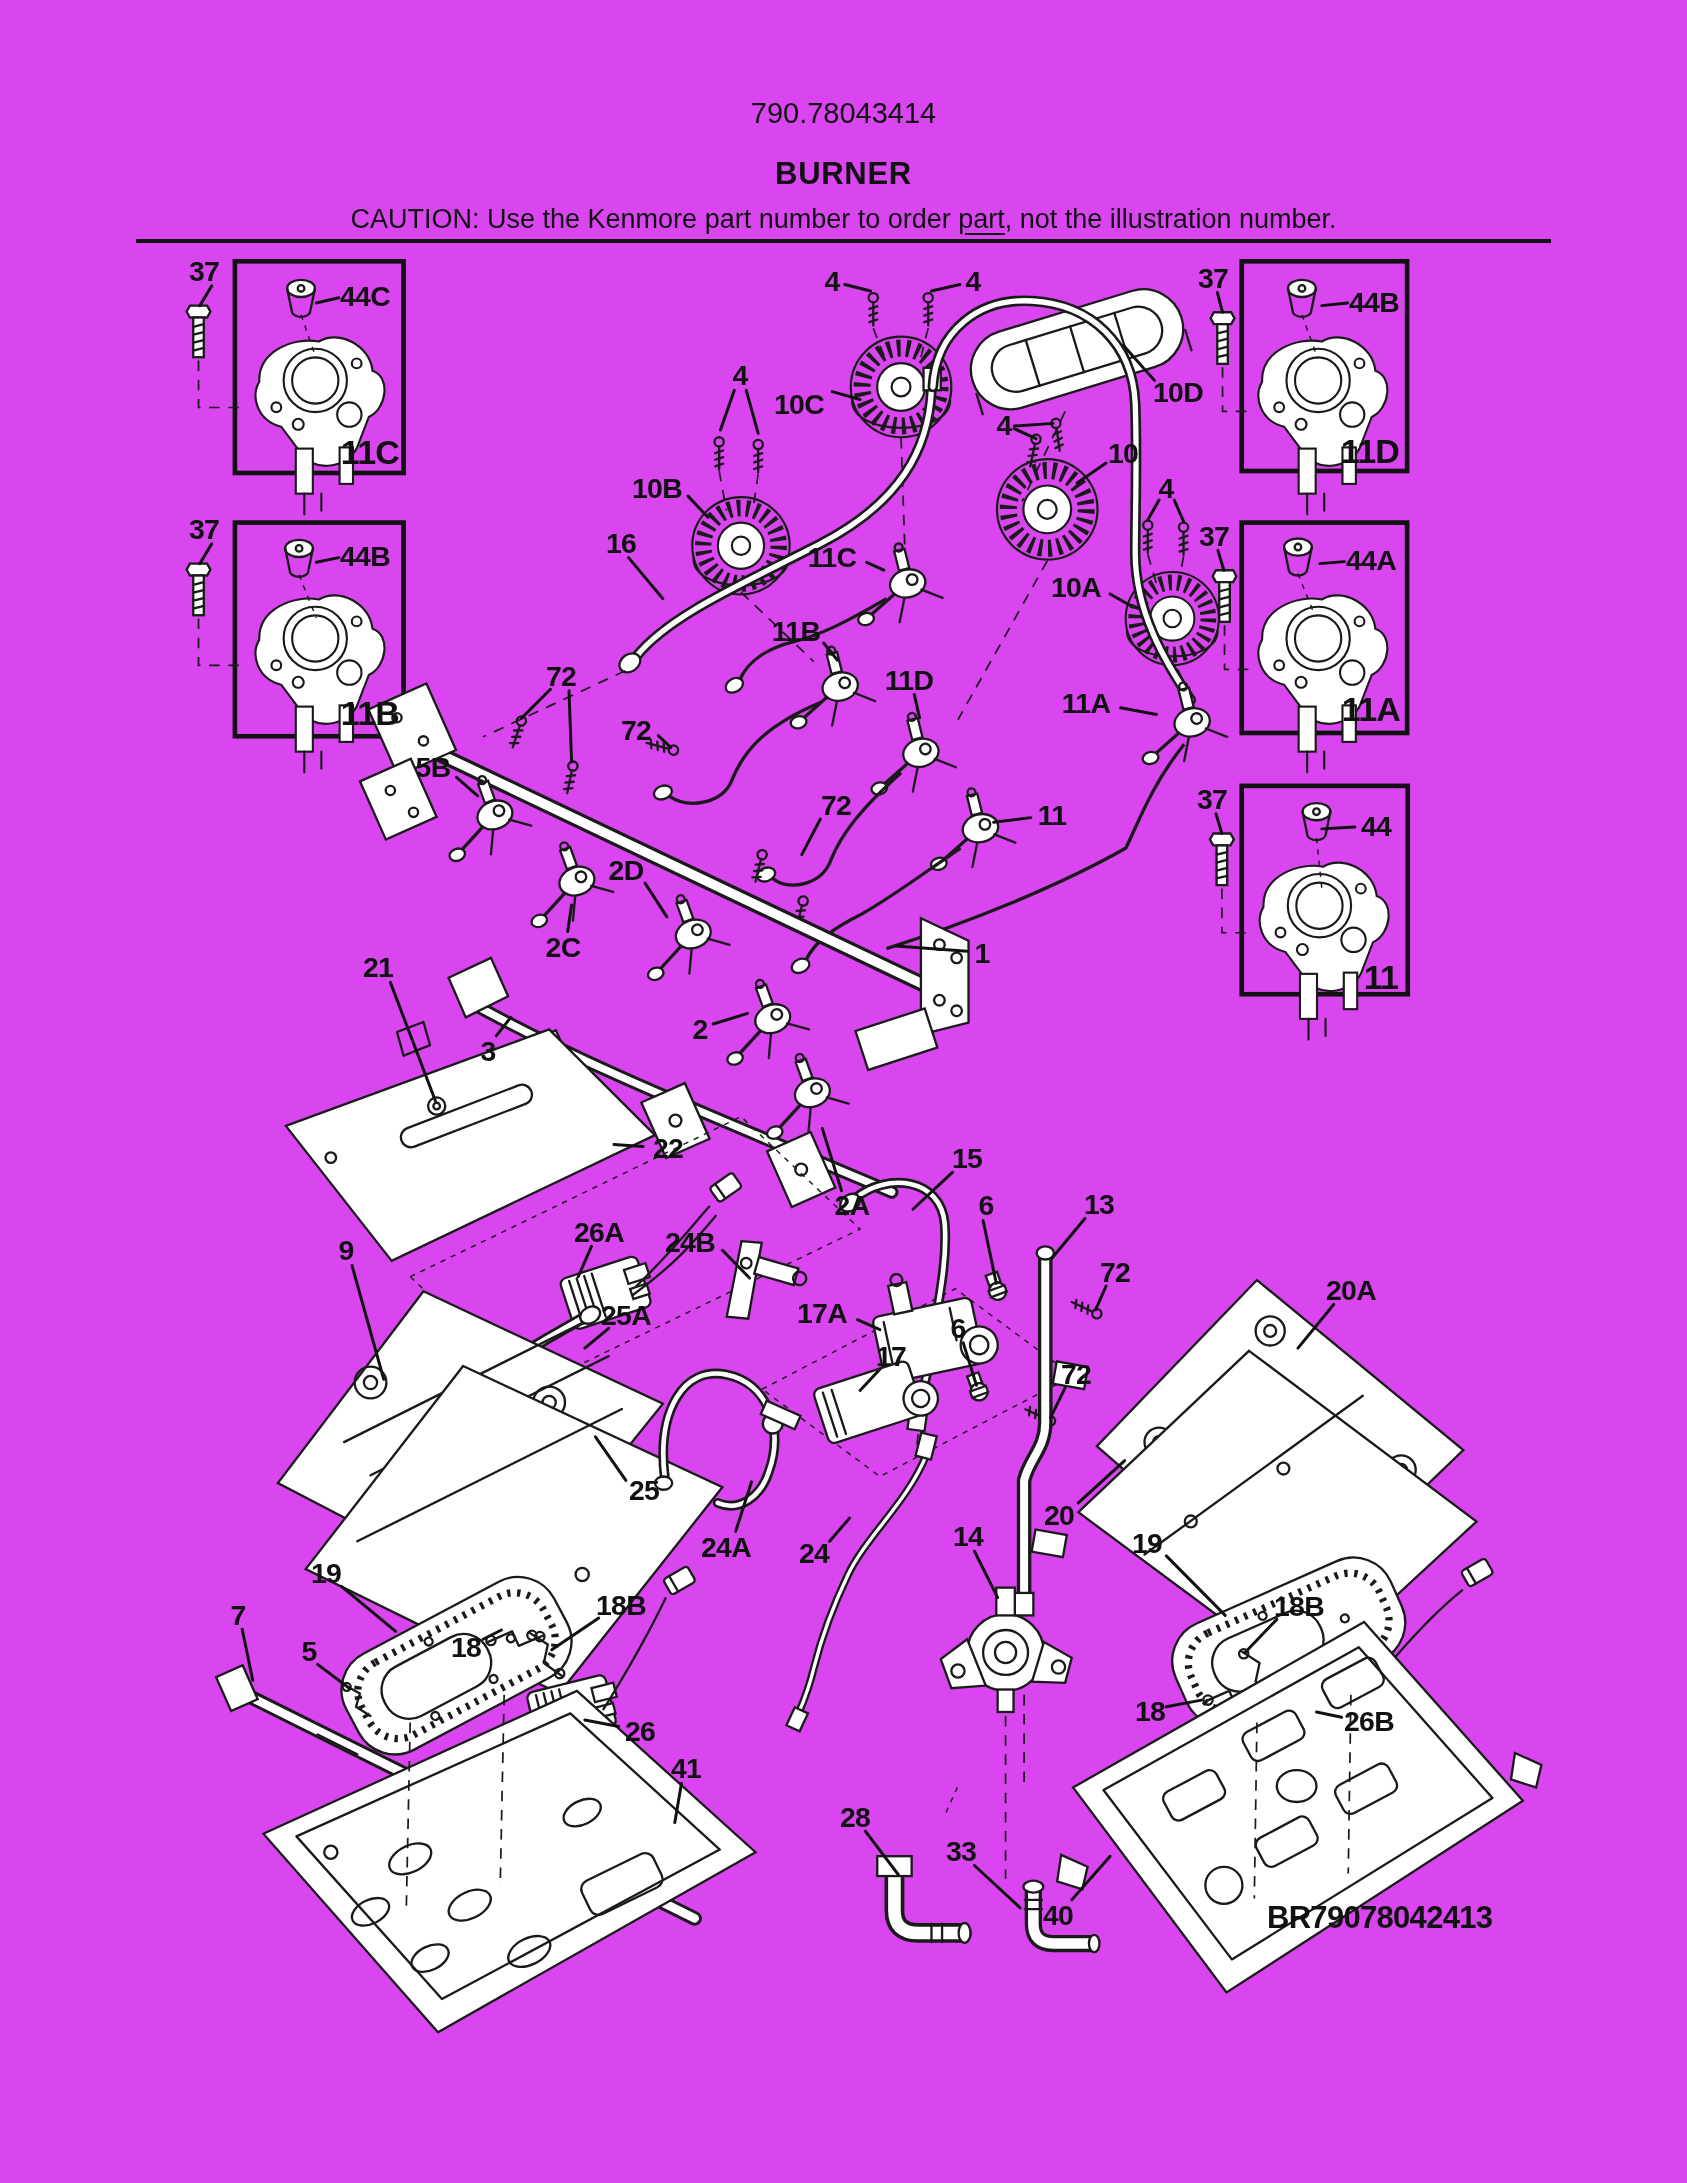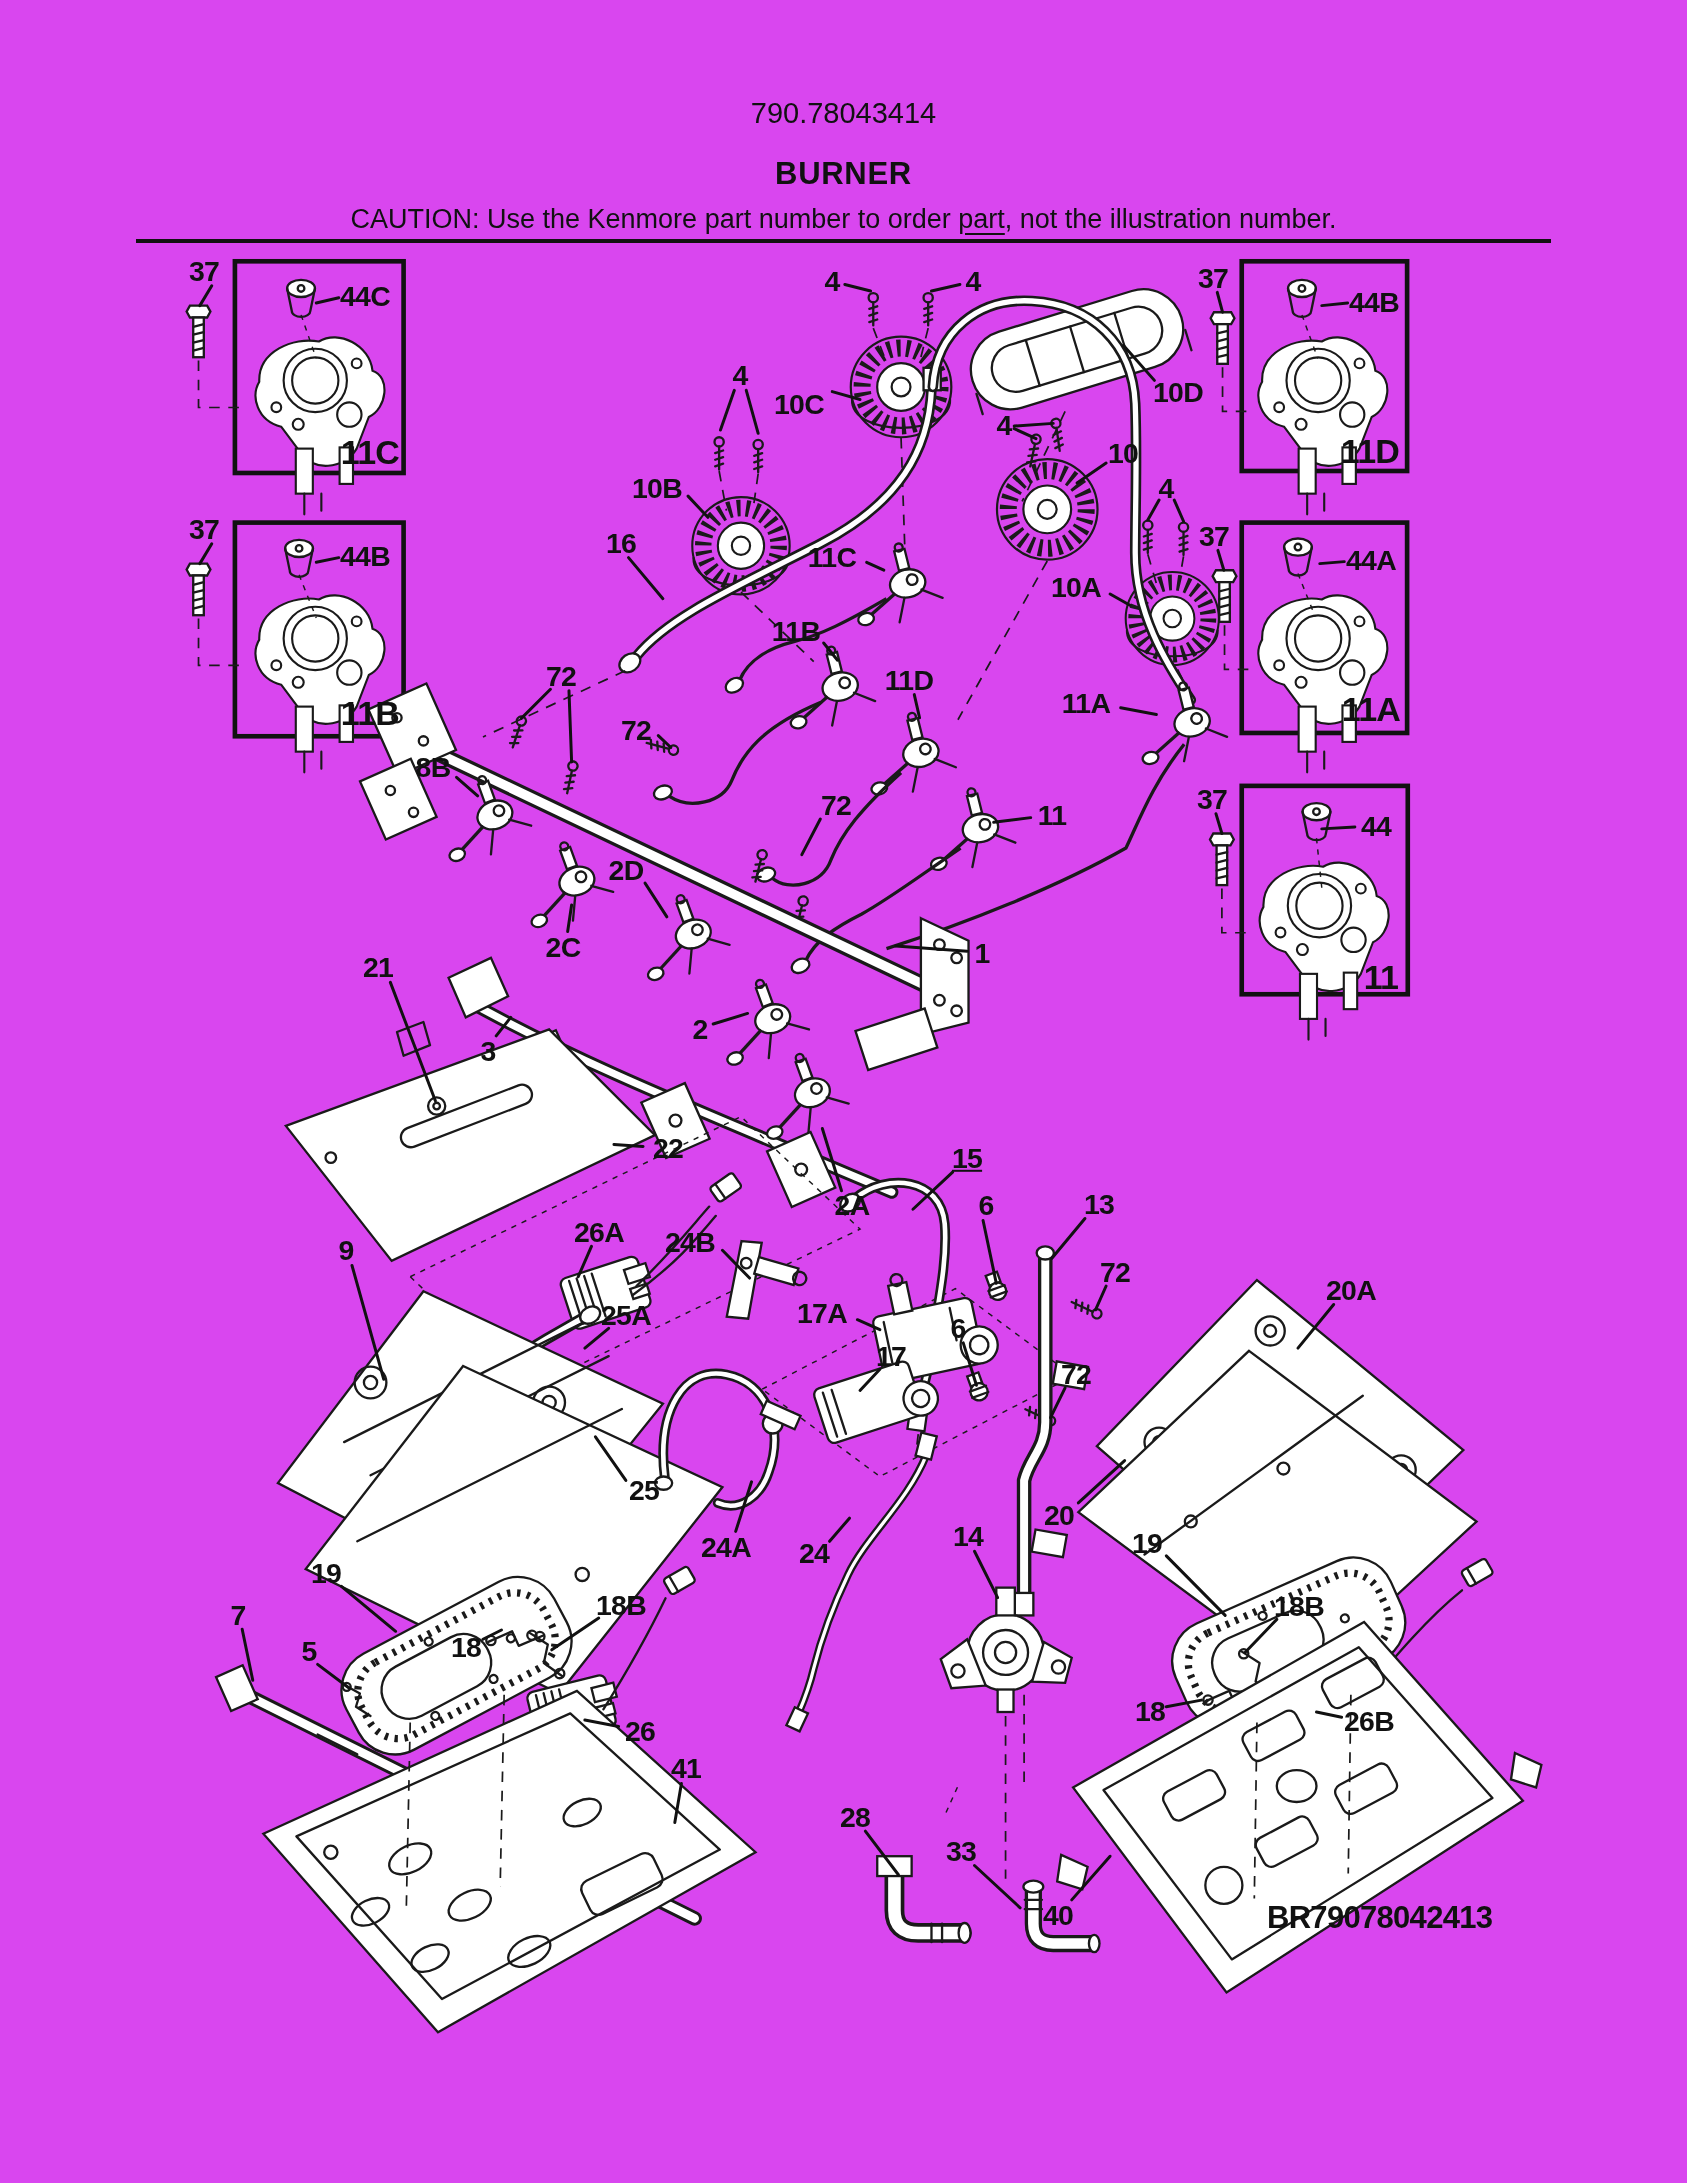--- a/index.html
+++ b/index.html
@@ -596,31 +596,31 @@
       <div class="callout" style="left: 1076px; top: 587px;">10A</div>
       <div class="callout" style="left: 621px; top: 543px;">16</div>
       <div class="callout" style="left: 832px; top: 557px;">11C</div>
       <div class="callout" style="left: 796px; top: 631px;">11B</div>
       <div class="callout" style="left: 909px; top: 680px;">11D</div>
       <div class="callout" style="left: 1086px; top: 703px;">11A</div>
       <div class="callout" style="left: 1052px; top: 815px;">11</div>
       <div class="callout" style="left: 561px; top: 676px;">72</div>
       <div class="callout" style="left: 636px; top: 730px;">72</div>
       <div class="callout" style="left: 836px; top: 805px;">72</div>
-      <div class="callout" style="left: 433px; top: 767px;">8B</div>
+      <div class="callout" style="left: 433px; top: 767px;">5B</div>
       <div class="callout" style="left: 563px; top: 947px;">2C</div>
       <div class="callout" style="left: 626px; top: 870px;">2D</div>
       <div class="callout" style="left: 700px; top: 1029px;">2</div>
       <div class="callout" style="left: 852px; top: 1205px;">2A</div>
       <div class="callout" style="left: 488px; top: 1051px;">3</div>
       <div class="callout" style="left: 982px; top: 953px;">1</div>
       <div class="callout" style="left: 378px; top: 967px;">21</div>
       <div class="callout" style="left: 668px; top: 1148px;">22</div>
       <div class="callout" style="left: 690px; top: 1242px;">24B</div>
-      <div class="callout" style="left: 967px; top: 1158px; text-decoration: underline;">15</div>
+      <div class="callout" style="left: 967px; top: 1158px;">15</div>
       <div class="callout" style="left: 599px; top: 1232px;">26A</div>
       <div class="callout" style="left: 346px; top: 1250px;">9</div>
       <div class="callout" style="left: 822px; top: 1313px;">17A</div>
       <div class="callout" style="left: 986px; top: 1205px;">6</div>
       <div class="callout" style="left: 1099px; top: 1204px;">13</div>
       <div class="callout" style="left: 1115px; top: 1272px;">72</div>
       <div class="callout" style="left: 958px; top: 1328px;">6</div>
       <div class="callout" style="left: 1076px; top: 1374px;">72</div>
       <div class="callout" style="left: 891px; top: 1356px;">17</div>
       <div class="callout" style="left: 1351px; top: 1290px;">20A</div>

